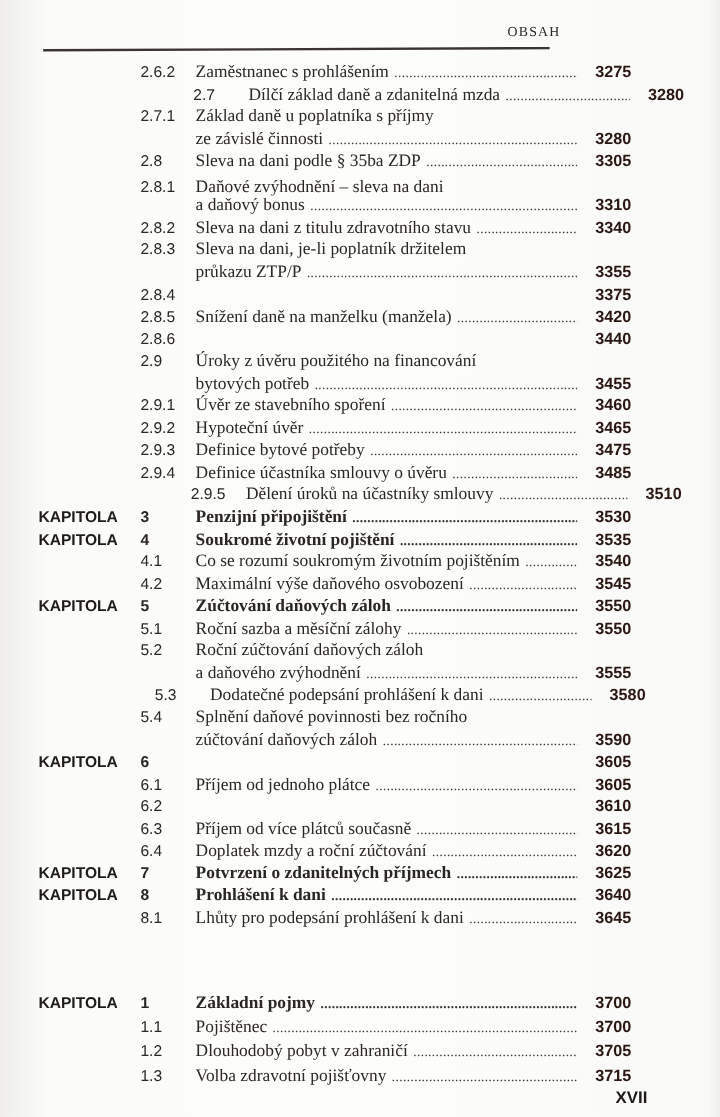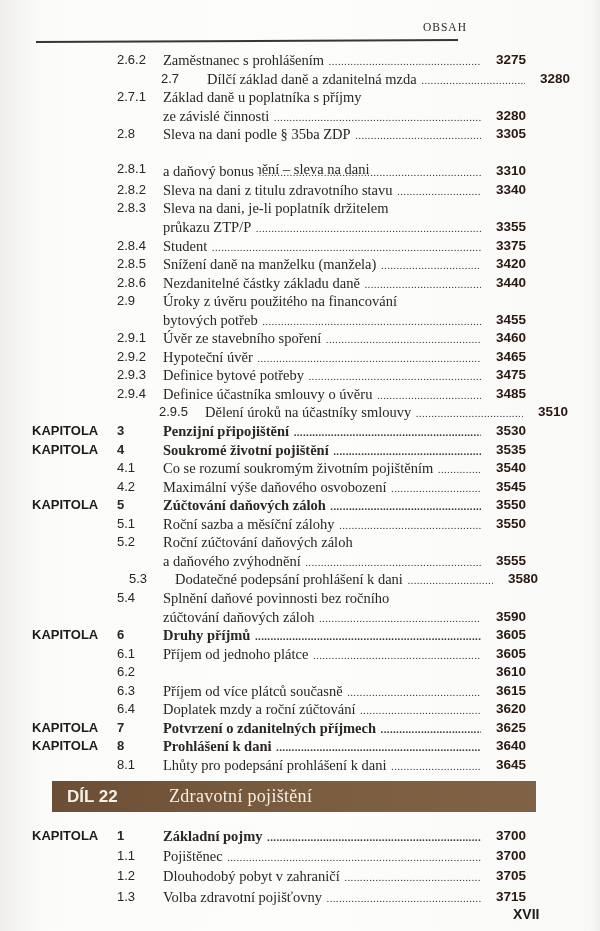--- a/index.html
+++ b/index.html
@@ -103,21 +103,21 @@
       </div>
       <div class="row" style="top: 105.65px;">
         <span class="title dots"><span class="t">ze závislé činnosti</span></span>
         <span class="page-no">3280</span>
       </div>
       <div class="row" style="top: 124.2px;">
         <span class="num">2.8</span>
         <span class="title dots"><span class="t">Sleva na dani podle § 35ba ZDP</span></span>
         <span class="page-no">3305</span>
       </div>
-      <div class="row" style="top: 159px; text-decoration: underline;">
+      <div class="row" style="top: 146px; text-decoration: underline;">
         <span class="num">2.8.1</span>
         <span class="title"><span class="t">Daňové zvýhodnění – sleva na dani</span></span>
       </div>
       <div class="row" style="top: 161.3px;">
         <span class="title dots"><span class="t">a daňový bonus</span></span>
         <span class="page-no">3310</span>
       </div>
       <div class="row" style="top: 179.85px;">
         <span class="num">2.8.2</span>
         <span class="title dots"><span class="t">Sleva na dani z titulu zdravotního stavu</span></span>
@@ -126,31 +126,29 @@
       <div class="row" style="top: 198.4px;">
         <span class="num">2.8.3</span>
         <span class="title"><span class="t">Sleva na dani, je-li poplatník držitelem</span></span>
       </div>
       <div class="row" style="top: 216.95px;">
         <span class="title dots"><span class="t">průkazu ZTP/P</span></span>
         <span class="page-no">3355</span>
       </div>
       <div class="row" style="top: 235.5px;">
         <span class="num">2.8.4</span>
-        <span class="title dots"><span class="t">Student</span></span>
         <span class="page-no">3375</span>
       </div>
       <div class="row" style="top: 254.05px;">
         <span class="num">2.8.5</span>
         <span class="title dots"><span class="t">Snížení daně na manželku (manžela)</span></span>
         <span class="page-no">3420</span>
       </div>
       <div class="row" style="top: 272.6px;">
         <span class="num">2.8.6</span>
-        <span class="title dots"><span class="t">Nezdanitelné částky základu daně</span></span>
         <span class="page-no">3440</span>
       </div>
       <div class="row" style="top: 291.15px;">
         <span class="num">2.9</span>
         <span class="title"><span class="t">Úroky z úvěru použitého na financování</span></span>
       </div>
       <div class="row" style="top: 309.7px;">
         <span class="title dots"><span class="t">bytových potřeb</span></span>
         <span class="page-no">3455</span>
       </div>
@@ -229,21 +227,20 @@
         <span class="num">5.4</span>
         <span class="title"><span class="t">Splnění daňové povinnosti bez ročního</span></span>
       </div>
       <div class="row" style="top: 606.5px;">
         <span class="title dots"><span class="t">zúčtování daňových záloh</span></span>
         <span class="page-no">3590</span>
       </div>
       <div class="row bold kaprow" style="top: 625.05px;">
         <span class="kap">KAPITOLA</span>
         <span class="num">6</span>
-        <span class="title dots"><span class="t">Druhy příjmů</span></span>
         <span class="page-no">3605</span>
       </div>
       <div class="row" style="top: 643.6px;">
         <span class="num">6.1</span>
         <span class="title dots"><span class="t">Příjem od jednoho plátce</span></span>
         <span class="page-no">3605</span>
       </div>
       <div class="row" style="top: 662.15px;">
         <span class="num">6.2</span>
         <span class="page-no">3610</span>
@@ -270,24 +267,20 @@
         <span class="title dots"><span class="t">Prohlášení k dani</span></span>
         <span class="page-no">3640</span>
       </div>
       <div class="row" style="top: 754.9px;">
         <span class="num">8.1</span>
         <span class="title dots"><span class="t">Lhůty pro podepsání prohlášení k dani</span></span>
         <span class="page-no">3645</span>
       </div>
     </div>
 
-  <div class="banner">
-    <span class="dil">DÍL 22</span>
-    <span class="dil-title">Zdravotní pojištění</span>
-  </div>
 
   <div class="toc" id="toc-part">
       <div class="row bold kaprow" style="top: 826px;">
         <span class="kap">KAPITOLA</span>
         <span class="num">1</span>
         <span class="title dots"><span class="t">Základní pojmy</span></span>
         <span class="page-no">3700</span>
       </div>
       <div class="row" style="top: 846.2px;">
         <span class="num">1.1</span>

